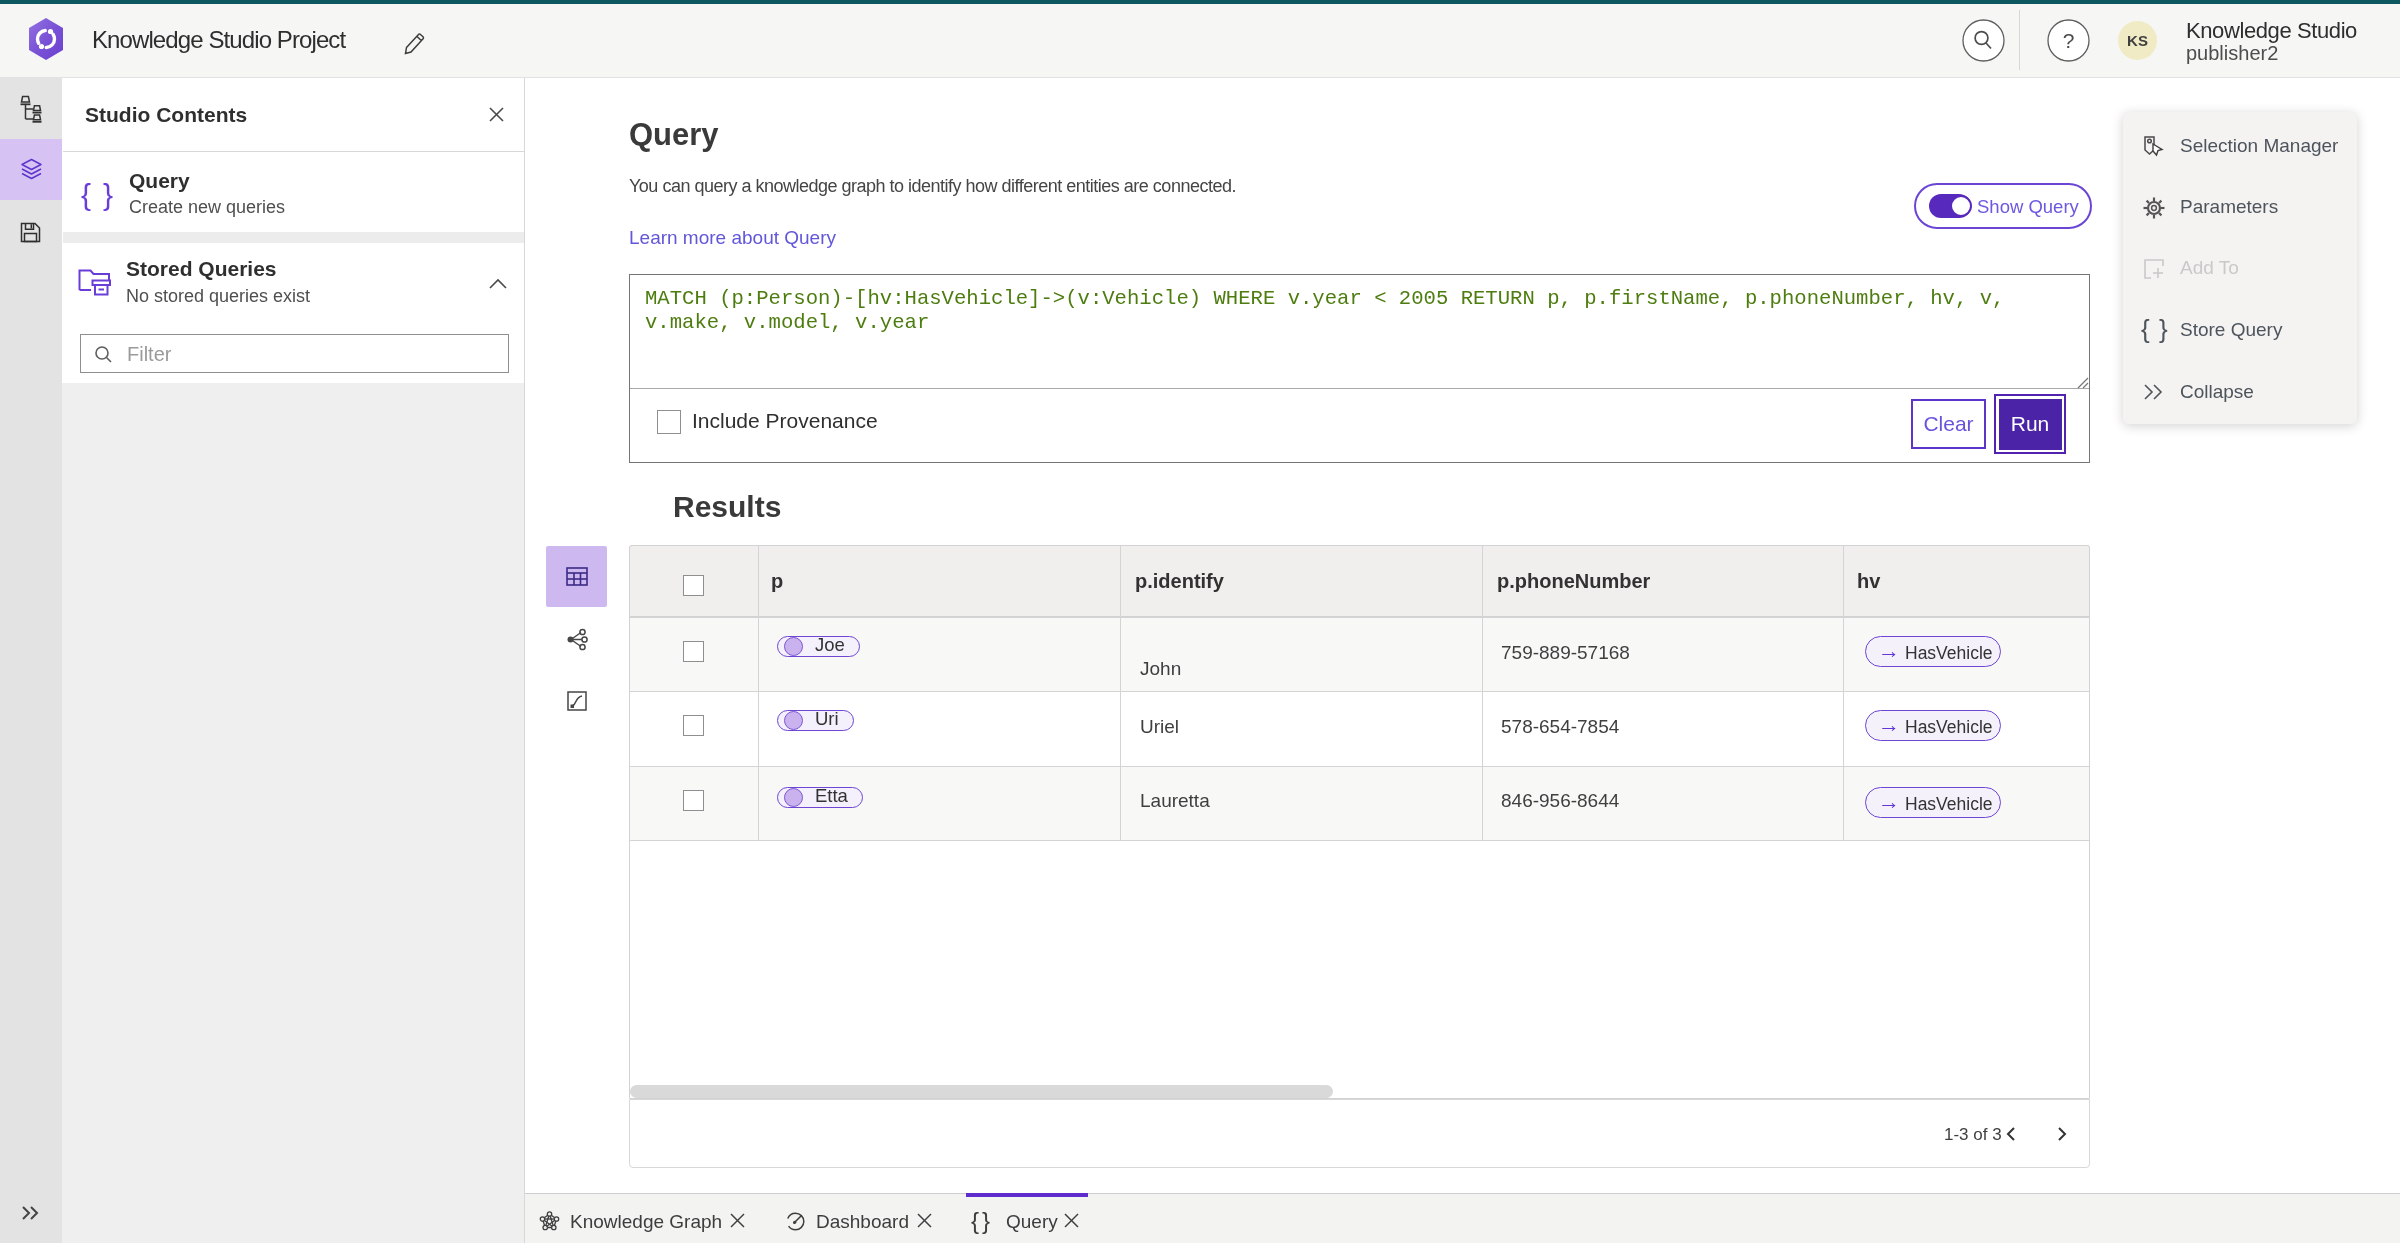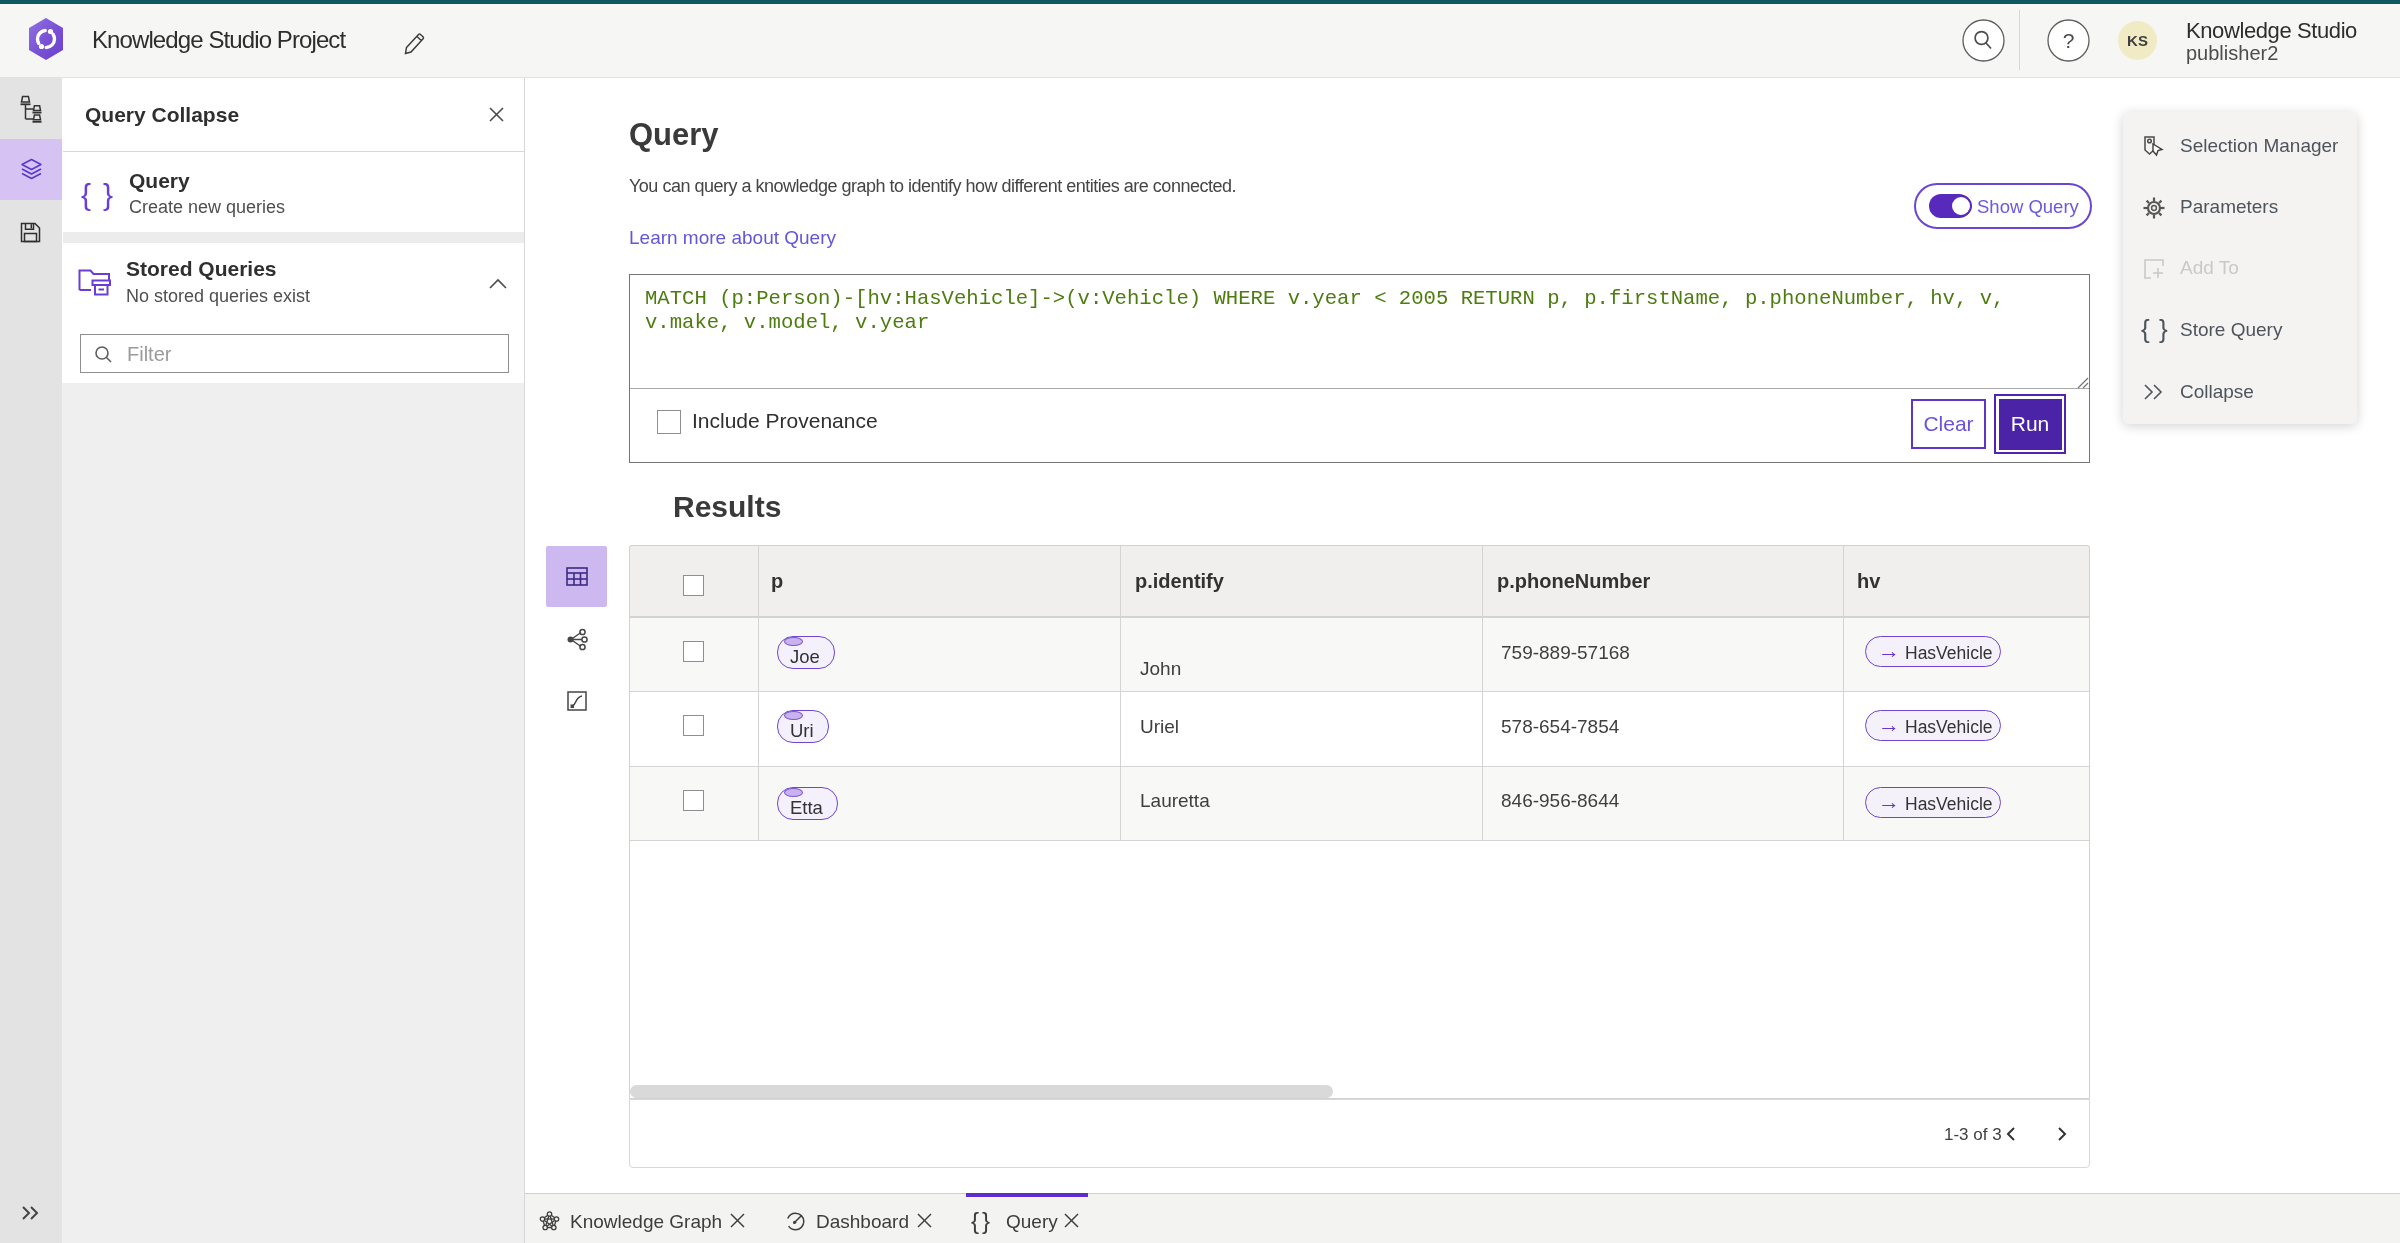--- a/index.html
+++ b/index.html
@@ -71,21 +71,21 @@
   #tool3 { left:567px; top:691px; }
 
   #twrap { left:629px; top:545px; width:1461px; height:554px; border:1px solid #d2d2d2; border-radius:3px 3px 0 0; background:#fff; }
   #thead { left:629px; top:545px; width:1461px; height:72px; background:#f0efee; border:1px solid #d2d2d2; border-radius:3px 3px 0 0; }
   .vline { top:546px; width:1px; height:294px; background:#d4d4d4; }
   .hline { left:630px; width:1459px; height:1px; background:#d4d4d4; }
   .th { top:570px; font-size:20px; font-weight:700; color:#323232; }
   .row-odd { left:630px; width:1459px; height:74px; background:#f8f8f7; }
   .cb { width:21px; height:21px; border:1.5px solid #8f8f8f; background:#fff; left:683px; }
   .cell { font-size:19px; color:#3f3f3f; }
-  .pill { border:1.5px solid #6f46d4; background:#f4f0fc; border-radius:16px; height:33px; display:flex; align-items:flex-start;flex-direction:column; }
+  .pill { border:1.5px solid #6f46d4; background:#f4f0fc; border-radius:16px; height:21px; display:flex; align-items:flex-end; }
   .pcircle { width:19px; height:19px; border-radius:50%; background:#c9b2ee; border:1.5px solid #7b57d2; margin-left:6px; }
   .ptext { font-size:18.5px; color:#333; margin-left:12px; margin-right:14px; }
   .hv-pill { left:1865px; width:136px; height:31px; border:1.5px solid #6f46d4; background:#f4f1fb; border-radius:16px; }
   .hv-arrow { position:absolute; left:12px; top:1px; color:#6334d6; font-size:22px; font-weight:400; }
   .hv-text { position:absolute; left:39px; top:6px; font-size:17.5px; color:#333; }
 
   #sb-thumb { left:630px; top:1085px; width:703px; height:13px; border-radius:7px; background:#d9d9d9; }
   #tfoot { left:629px; top:1099px; width:1461px; height:69px; border:1px solid #d8d8d8; border-top:1px solid #d8d8d8; border-radius:0 0 4px 4px; background:#fff; }
   #pg-count { left:1904px; top:1125px; font-size:17px; color:#3f3f3f;margin-left:40px; }
   #pg-prev { left:2004px; top:1126px; }
@@ -182,21 +182,21 @@
   <svg width="20" height="16" viewBox="0 0 20 16">
     <g fill="none" stroke="#444" stroke-width="2">
       <polyline points="2,2 8,8 2,14"></polyline>
       <polyline points="10,2 16,8 10,14"></polyline>
     </g>
   </svg>
 </div>
 
 <div id="panel" class="abs"></div>
 <div id="panel-top" class="abs"></div>
-<div id="pc-title" class="abs">Query Collapse</div>
+<div id="pc-title" class="abs">Studio Contents</div>
 <div id="pc-x" class="abs">
   <svg width="19" height="19" viewBox="0 0 19 19">
     <g stroke="#4a4a4a" stroke-width="1.6">
         <line x1="3" y1="3" x2="16" y2="16"></line>
         <line x1="16" y1="3" x2="3" y2="16"></line>
       </g>
   </svg>
 </div>
 <div id="pc-div" class="abs"></div>
 <div id="q-braces" class="abs">{ }</div>

